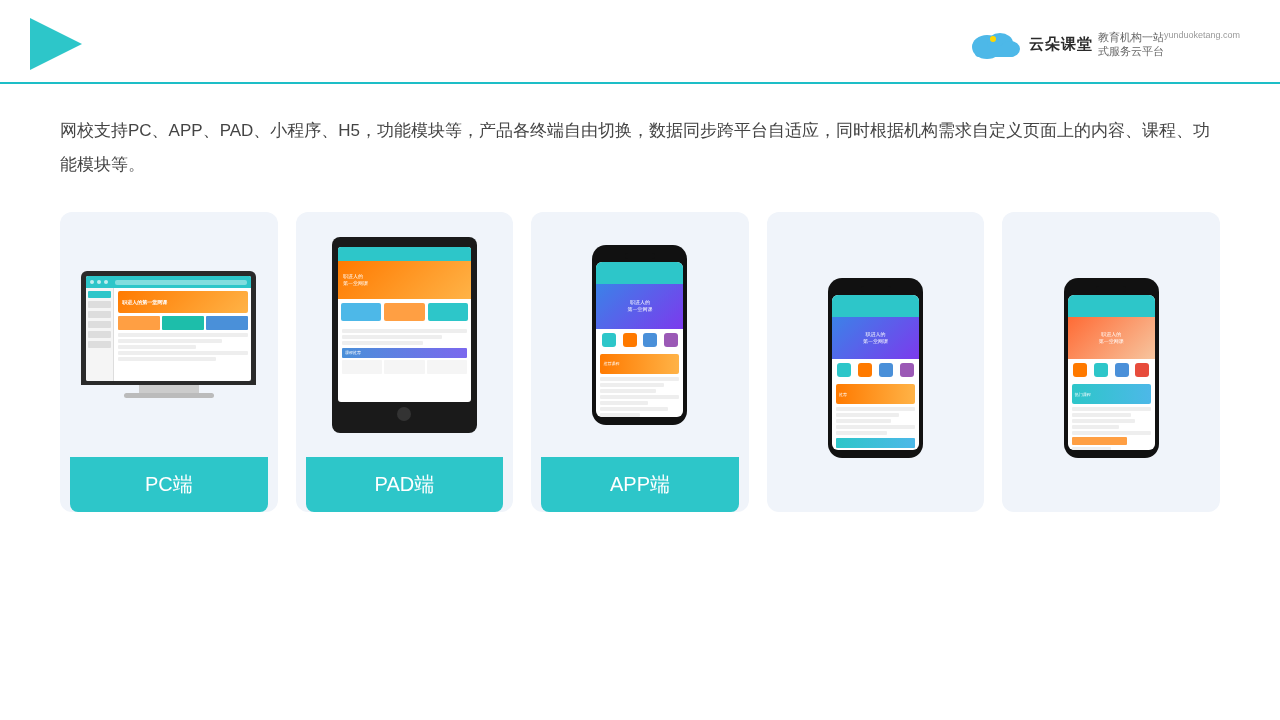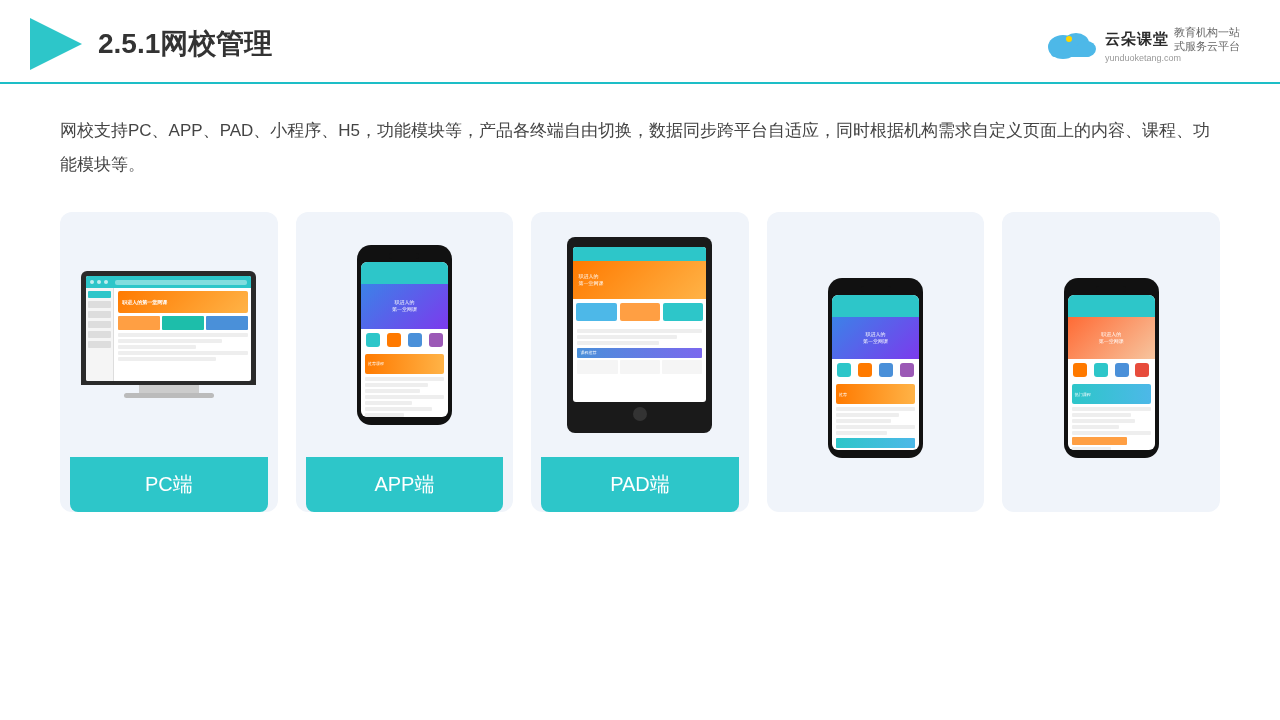--- a/index.html
+++ b/index.html
@@ -319,34 +319,33 @@
   </style>
 </head>
 <body>
 
 <div class="header">
   <div class="header-left">
 
     <svg class="play-icon" viewBox="0 0 52 52">
       <polygon points="0,0 52,26 0,52" fill="#2DC6C9"></polygon>
     </svg>
-    <span class="page-title">2.5.1网校管理</span>
   </div>
   <div class="logo-wrapper">
 
     <svg width="60" height="38" viewBox="0 0 60 38">
       <ellipse cx="22" cy="22" rx="15" ry="12" fill="#4DB8E8"></ellipse>
       <ellipse cx="35" cy="18" rx="13" ry="10" fill="#4DB8E8"></ellipse>
       <ellipse cx="45" cy="24" rx="10" ry="8" fill="#4DB8E8"></ellipse>
       <rect x="10" y="22" width="40" height="10" rx="4" fill="#4DB8E8"></rect>
 
       <circle cx="28" cy="14" r="3" fill="#FFD700"></circle>
       <polygon points="28,10 29,13 32,13 30,15 31,18 28,16 25,18 26,15 24,13 27,13" fill="#FFD700" transform="scale(0.7) translate(12,5)"></polygon>
     </svg>
-    <div style="display:flex;flex-direction:column;margin-left:4px;">
+    <div style="display:flex;margin-left:4px;">
       <div style="display:flex;align-items:center;">
         <span style="font-size:15px;font-weight:600;color:#2a2a2a;letter-spacing:1px;">云朵课堂</span>
         <span style="font-size:11px;color:#666;margin-left:5px;line-height:1.3;">教育机构一站<br>式服务云平台</span>
       </div>
       <span style="font-size:9px;color:#999;">yunduoketang.com</span>
     </div>
   </div>
 </div>
 
 <div class="main-content">
@@ -394,53 +393,20 @@
           </div>
           <div class="pc-stand"></div>
           <div class="pc-base"></div>
         </div>
       </div>
       <div class="device-label">PC端</div>
     </div>
 
     <div class="device-card">
       <div class="device-image-area">
-        <div class="phone-mockup">
-          <div class="phone-notch"></div>
-          <div class="phone-screen">
-            <div class="phone-top-bar"></div>
-            <div class="phone-hero">
-              <span class="phone-hero-text">职进人的<br>第一堂网课</span>
-            </div>
-            <div class="phone-icons-row">
-              <div class="phone-icon-item teal"></div>
-              <div class="phone-icon-item orange"></div>
-              <div class="phone-icon-item blue"></div>
-              <div class="phone-icon-item purple"></div>
-            </div>
-            <div class="phone-card-wide">
-              <span class="phone-card-wide-text">推荐课程</span>
-            </div>
-            <div class="phone-row-content">
-              <div class="phone-content-row"></div>
-              <div class="phone-content-row" style="width:80%"></div>
-              <div class="phone-content-row" style="width:70%"></div>
-              <div class="phone-content-row"></div>
-              <div class="phone-content-row" style="width:60%"></div>
-              <div class="phone-content-row" style="width:85%"></div>
-              <div class="phone-content-row" style="width:50%"></div>
-            </div>
-          </div>
-        </div>
-      </div>
-      <div class="device-label">APP端</div>
-    </div>
-
-    <div class="device-card">
-      <div class="device-image-area">
         <div class="tablet-mockup">
           <div class="tablet-outer">
             <div class="tablet-screen">
               <div class="phone-top-bar" style="background:#2DC6C9;height:14px;"></div>
               <div style="background:linear-gradient(135deg,#FF7A00,#ffb347);height:38px;display:flex;align-items:center;padding:0 5px;">
                 <span style="color:white;font-size:5px;line-height:1.4;">职进人的<br>第一堂网课</span>
               </div>
               <div style="display:flex;gap:3px;padding:4px 3px;">
                 <div style="flex:1;height:18px;background:#4DB8E8;border-radius:2px;"></div>
                 <div style="flex:1;height:18px;background:#FF9F43;border-radius:2px;"></div>
@@ -466,20 +432,53 @@
       </div>
       <div class="device-label">PAD端</div>
     </div>
 
     <div class="device-card">
       <div class="device-image-area">
         <div class="phone-mockup">
           <div class="phone-notch"></div>
           <div class="phone-screen">
             <div class="phone-top-bar"></div>
+            <div class="phone-hero">
+              <span class="phone-hero-text">职进人的<br>第一堂网课</span>
+            </div>
+            <div class="phone-icons-row">
+              <div class="phone-icon-item teal"></div>
+              <div class="phone-icon-item orange"></div>
+              <div class="phone-icon-item blue"></div>
+              <div class="phone-icon-item purple"></div>
+            </div>
+            <div class="phone-card-wide">
+              <span class="phone-card-wide-text">推荐课程</span>
+            </div>
+            <div class="phone-row-content">
+              <div class="phone-content-row"></div>
+              <div class="phone-content-row" style="width:80%"></div>
+              <div class="phone-content-row" style="width:70%"></div>
+              <div class="phone-content-row"></div>
+              <div class="phone-content-row" style="width:60%"></div>
+              <div class="phone-content-row" style="width:85%"></div>
+              <div class="phone-content-row" style="width:50%"></div>
+            </div>
+          </div>
+        </div>
+      </div>
+      <div class="device-label">APP端</div>
+    </div>
+
+    <div class="device-card">
+      <div class="device-image-area">
+        <div class="phone-mockup">
+          <div class="phone-notch"></div>
+          <div class="phone-screen">
+            <div class="phone-top-bar"></div>
             <div class="phone-hero" style="background:linear-gradient(135deg,#3B82E8,#7C3AED);height:42px;">
               <span class="phone-hero-text">职进人的<br>第一堂网课</span>
             </div>
             <div class="phone-icons-row">
               <div class="phone-icon-item teal"></div>
               <div class="phone-icon-item orange"></div>
               <div class="phone-icon-item blue"></div>
               <div class="phone-icon-item purple"></div>
             </div>
             <div class="phone-card-wide">

